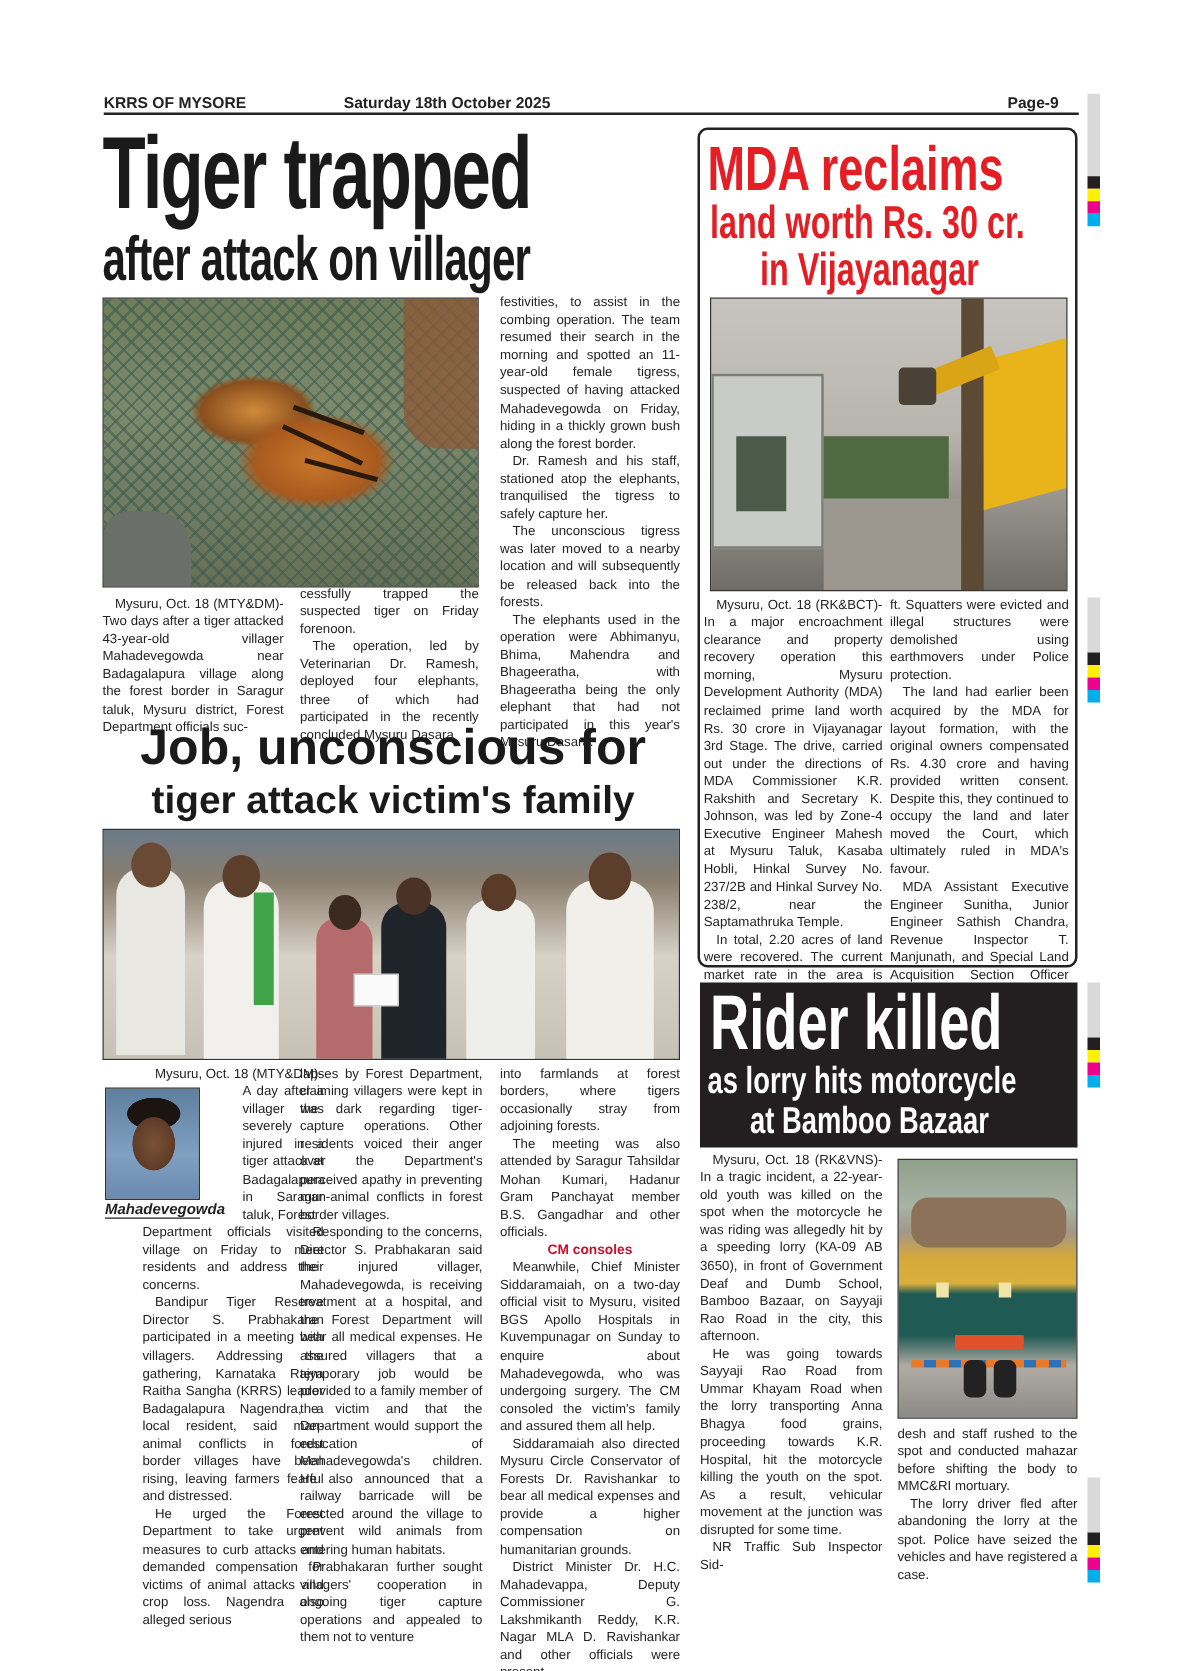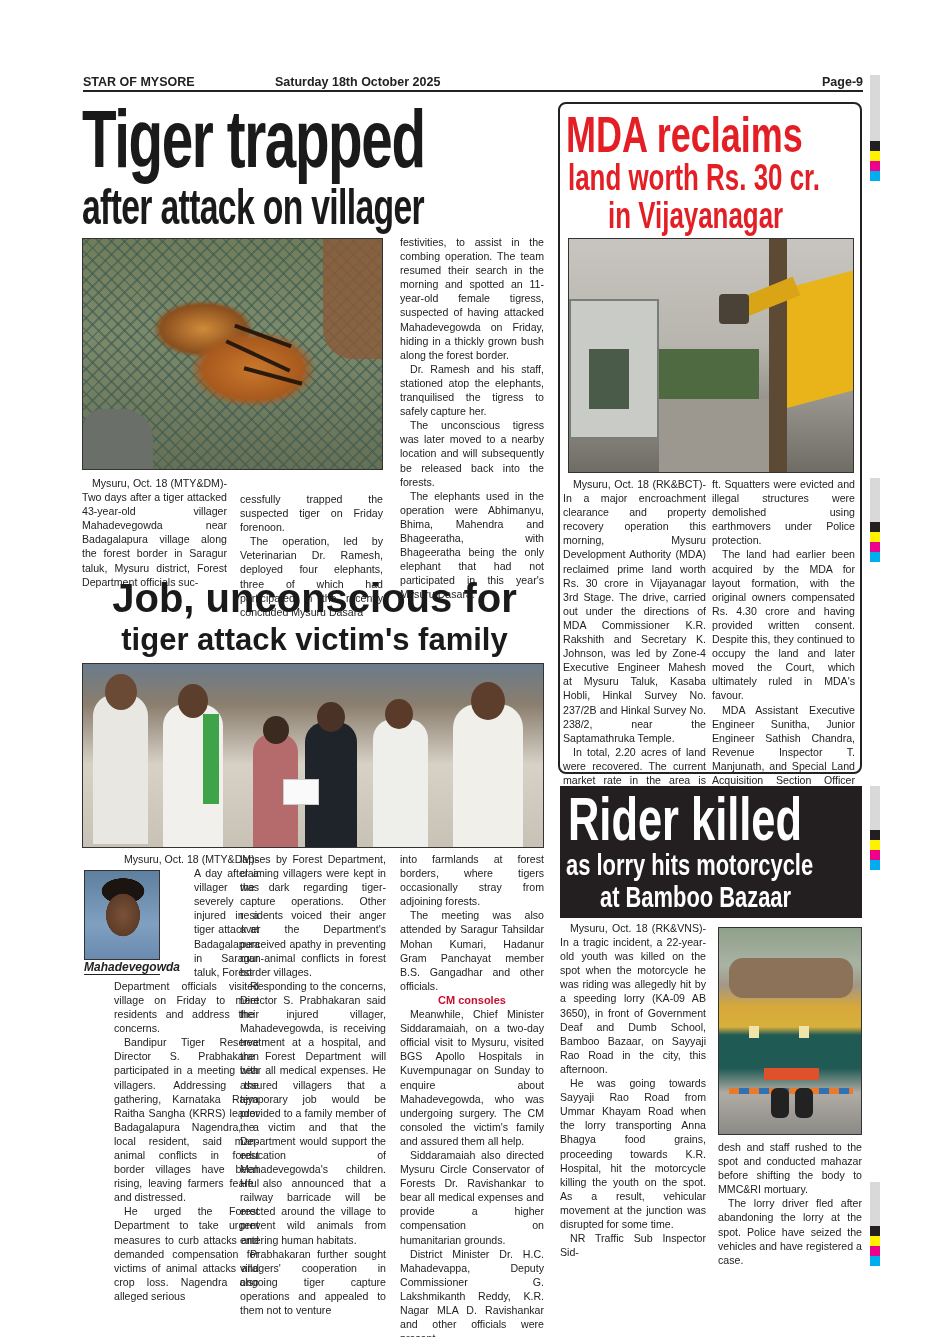--- a/index.html
+++ b/index.html
@@ -3,42 +3,42 @@
 <meta charset="utf-8">
 <style>
   * { box-sizing: border-box; margin: 0; padding: 0; }
   html, body { width: 945px; height: 1337px; background: #fff; overflow: hidden; }
   body { position: relative; font-family: "Liberation Sans", sans-serif; color: #222; }
   .abs { position: absolute; }
   .masthead { left: 83px; top: 74px; width: 780px; height: 18px; border-bottom: 2px solid #222; }
   .masthead span { position: absolute; top: 1px; font-weight: bold; font-size: 12.5px; color: #222; }
   .pub { left: 0; }
   .date { left: 192px; }
-  .pageno { right: 0; text-align: center; }
+  .pageno { right: 16px; text-align: center; }
 
   .condensed { font-family: "Liberation Sans", sans-serif; font-weight: bold; transform-origin: left top; white-space: nowrap; display: inline-block; }
 
   .col { font-size: 10.6px; line-height: 14.1px; text-align: justify; color: #222; hyphens: manual; }
   .col p { text-indent: 10px; }
   .col p.noind { text-indent: 0; }
 
   .photo { position: absolute; overflow: hidden; border: 1px solid #333; }
   .cmyk { position: absolute; width: 10px; }
   .cmyk div { width: 10px; }
   .gray { background: #d9d9d9; }
   .k { background: #231f20; height: 10px; }
   .y { background: #fff200; height: 10px; }
   .m { background: #ec008c; height: 10px; }
   .c { background: #00aeef; height: 10px; }
 </style>
 </head>
 <body>
 
 <div class="abs masthead">
-  <span class="pub">STAR OF MYSORE</span>
+  <span class="pub">KRRS OF MYSORE</span>
   <span class="date">Saturday 18th October 2025</span>
   <span class="pageno">Page-9</span>
 </div>
 
 <div class="abs" style="left:82px; top:98px; width:465px; height:140px; overflow:hidden;">
   <div class="condensed" style="font-size:82px; line-height:82px; color:#1a1a1a; letter-spacing:-2px; transform:scaleX(0.69);">Tiger trapped</div>
   <div class="condensed" style="position:absolute; left:0; top:82px; font-size:50px; line-height:54px; color:#1a1a1a; letter-spacing:-1px; transform:scaleX(0.675);">after attack on villager</div>
 </div>
 
 <div class="photo" style="left:82px; top:238px; width:301px; height:232px;
@@ -51,21 +51,21 @@
   <div style="position:absolute; left:150px; top:95px; width:60px; height:4px; background:#2a1a0e; transform:rotate(20deg);"></div>
   <div style="position:absolute; left:140px; top:115px; width:70px; height:4px; background:#2a1a0e; transform:rotate(25deg);"></div>
   <div style="position:absolute; left:160px; top:135px; width:60px; height:4px; background:#2a1a0e; transform:rotate(15deg);"></div>
   <div style="position:absolute; left:0; top:170px; width:70px; height:62px; background:#6b6f6a; border-radius:20px 30px 0 0;"></div>
   <div style="position:absolute; left:240px; top:0; width:60px; height:120px; background:#8b5a3a; border-radius:0 0 0 30px; opacity:0.8;"></div>
 </div>
 
 <div class="abs col" style="left:82px; top:476px; width:145px;">
   <p>Mysuru, Oct. 18 (MTY&amp;DM)- Two days after a tiger attacked 43-year-old villager Mahadevegowda near Badagalapura village along the forest border in Saragur taluk, Mysuru district, Forest Department officials suc-</p>
 </div>
-<div class="abs col" style="left:240px; top:492px; width:143px;">
+<div class="abs col" style="left:240px; top:468px; width:143px;">
   <p class="noind">cessfully trapped the suspected tiger on Friday forenoon.</p>
   <p>The operation, led by Veterinarian Dr. Ramesh, deployed four elephants, three of which had participated in the recently concluded Mysuru Dasara</p>
 </div>
 <div class="abs col" style="left:400px; top:235px; width:144px;">
   <p class="noind">festivities, to assist in the combing operation. The team resumed their search in the morning and spotted an 11-year-old female tigress, suspected of having attacked Mahadevegowda on Friday, hiding in a thickly grown bush along the forest border.</p>
   <p>Dr. Ramesh and his staff, stationed atop the elephants, tranquilised the tigress to safely capture her.</p>
   <p>The unconscious tigress was later moved to a nearby location and will subsequently be released back into the forests.</p>
   <p>The elephants used in the operation were Abhimanyu, Bhima, Mahendra and Bhageeratha, with Bhageeratha being the only elephant that had not participated in this year's Mysuru Dasara.</p>
 </div>
 

